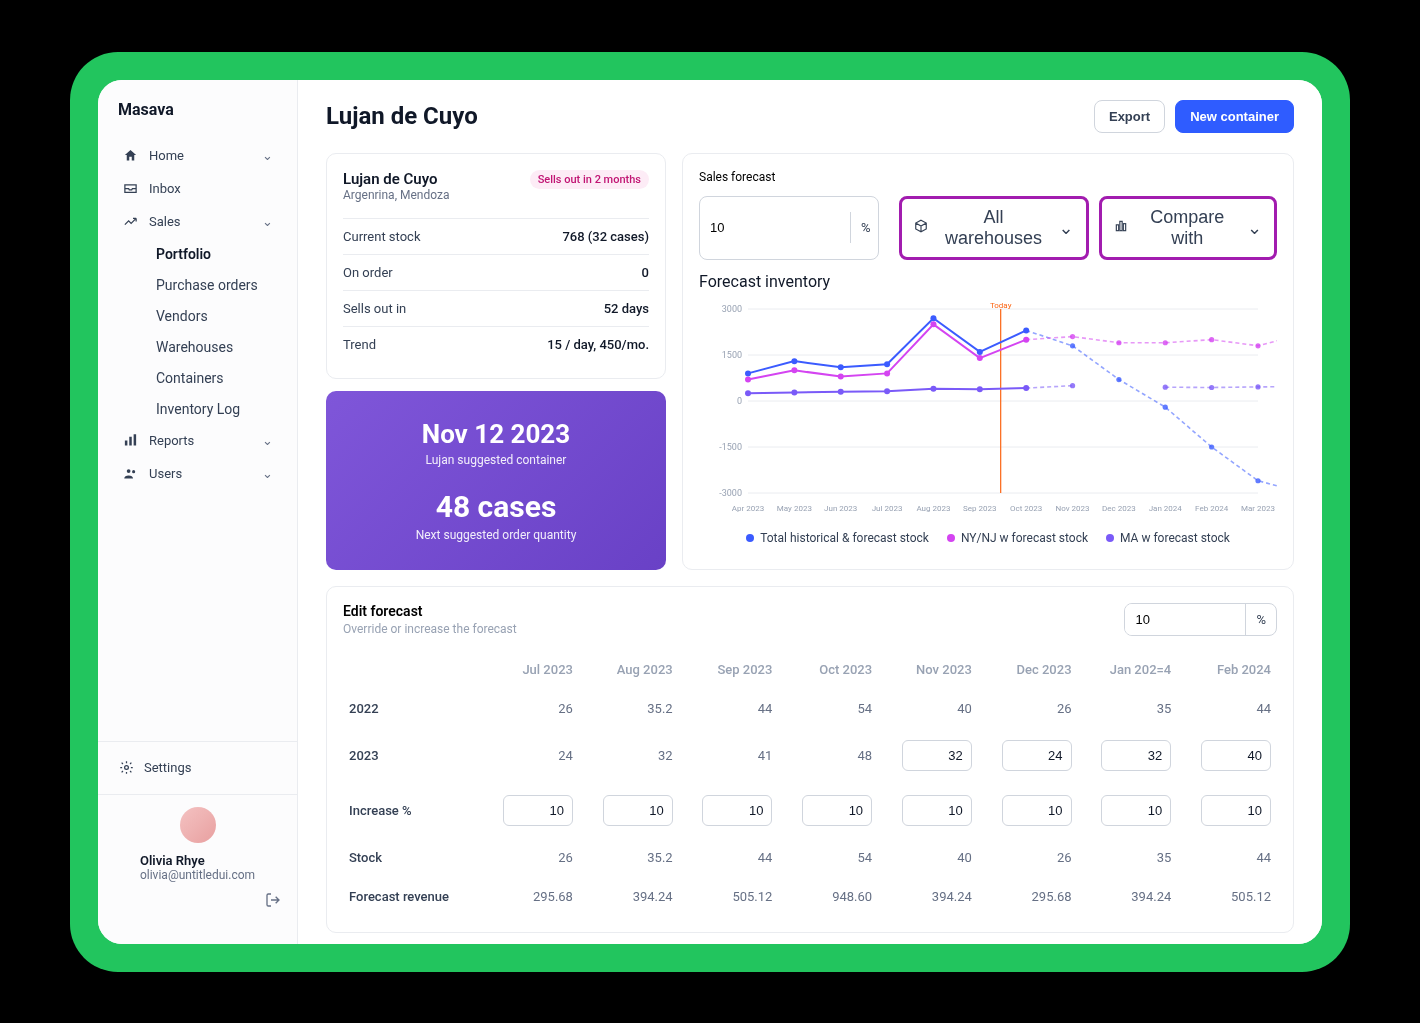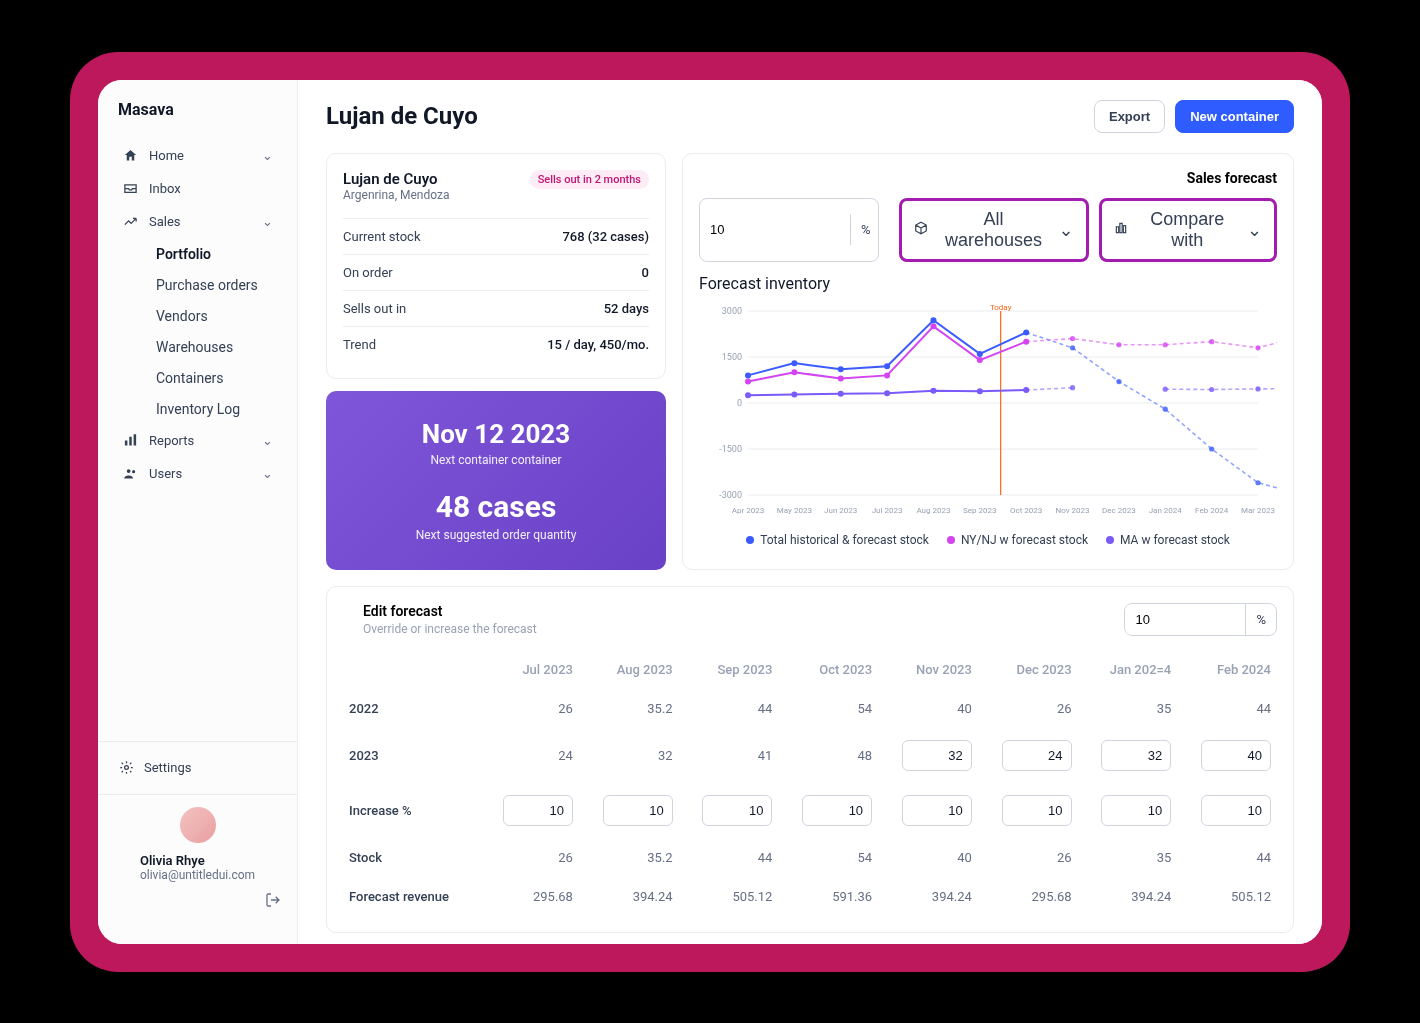--- a/index.html
+++ b/index.html
@@ -1,17 +1,17 @@
 <!DOCTYPE html>
 <html><head>
 <meta charset="utf-8">
 <style>
 * { box-sizing: border-box; margin: 0; padding: 0; }
 body { font-family: -apple-system, BlinkMacSystemFont, "Segoe UI", Roboto, sans-serif; background: #000; display: flex; align-items: center; justify-content: center; min-height: 100vh; }
-.tablet-frame { width: 1280px; height: 920px; background: #be185d; border-radius: 48px; padding: 28px; box-shadow: 0 20px 60px rgba(0,0,0,0.5); position: relative; }
+.tablet-frame { width: 1280px; height: 920px; background: #22c55e; border-radius: 48px; padding: 28px; box-shadow: 0 20px 60px rgba(0,0,0,0.5); position: relative; }
 .screen { width: 100%; height: 100%; background: #fff; border-radius: 24px; overflow: hidden; display: flex; }
 .sidebar { width: 200px; background: #fcfcfd; border-right: 1px solid #eaecf0; display: flex; flex-direction: column; padding: 20px 0; }
 .brand { font-size: 16px; font-weight: 700; color: #101828; padding: 0 20px 20px; }
 .nav { flex: 1; overflow-y: auto; }
 .nav-item { display: flex; align-items: center; gap: 11px; padding: 8px 16px; font-size: 13px; color: #344054; cursor: pointer; border-radius: 6px; margin: 1px 8px; }
 .nav-item.active { background: #eef0f4; font-weight: 600; color: #101828; }
 .nav-item .chev { margin-left: auto; color: #667085; }
 .nav-icon { width: 16px; height: 16px; display: inline-flex; align-items: center; justify-content: center; color: #344054; font-size: 13px; }
 .nav-sub { padding-left: 20px; }
 .nav-sub .nav-item { font-size: 14px; padding: 7px 16px 7px 30px; }
@@ -41,35 +41,35 @@
 .stat-row { display: flex; justify-content: space-between; padding: 10px 0; border-top: 1px solid #eaecf0; font-size: 13px; }
 .stat-row:first-of-type { border-top: 1px solid #eaecf0; margin-top: 8px; }
 .stat-label { color: #344054; }
 .stat-val { color: #101828; font-weight: 500; }
 
 .suggest-card { background: linear-gradient(135deg, #7f56d9 0%, #6941c6 100%); border-radius: 10px; padding: 28px 20px; text-align: center; color: #fff; margin-top: 12px; }
 .suggest-date { font-size: 26px; font-weight: 700; margin-bottom: 4px; }
 .suggest-lab { font-size: 12px; opacity: 0.9; margin-bottom: 22px; }
 .suggest-qty { font-size: 30px; font-weight: 700; margin-bottom: 4px; }
 
-.forecast-card .fc-header { font-size: 14px; font-weight: 700; margin-bottom: 12px; text-align: right; }
+.forecast-card .fc-header { font-size: 12px; font-weight: 400; margin-bottom: 12px; }
 .fc-controls { display: flex; gap: 10px; margin-bottom: 12px; }
 .fc-input-group { display: flex; align-items: center; border: 1px solid #d0d5dd; border-radius: 8px; overflow: hidden; }
 .fc-input { border: none; padding: 8px 10px; font-size: 13px; width: 150px; outline: none; }
 .fc-unit { padding: 8px 10px; font-size: 13px; color: #344054; border-left: 1px solid #d0d5dd; }
 .fc-controls .spacer { flex: 1; }
 .fc-select { display: flex; align-items: center; gap: 5px; border: 3px solid #a21caf; border-radius: 8px; padding: 8px 12px; font-size: 18px; color: #344054; cursor: pointer; background:#fff; }
 .fc-subtitle { font-size: 16px; color: #101828; margin-bottom: 8px; }
 .chart-wrap { width: 100%; text-align: right; }
 .chart-wrap svg { width: 100%; height: 220px; }
 .legend { display: flex; gap: 18px; justify-content: center; margin-top: 8px; font-size: 12px; color: #344054; }
 .legend-item { display: flex; align-items: center; gap: 6px; }
 .dot { width: 8px; height: 8px; border-radius: 50%; }
 
-.edit-card .ec-header { display: flex; justify-content: space-between; align-items: flex-start; margin-bottom: 14px; margin-left: 20px; }
+.edit-card .ec-header { display: flex; justify-content: space-between; align-items: flex-start; margin-bottom: 14px; }
 .ec-title { font-size: 14px; font-weight: 600; }
 .ec-sub { font-size: 12px; color: #98a2b3; margin-top: 3px; }
 .forecast-table { width: 100%; border-collapse: collapse; }
 .forecast-table th, .forecast-table td { text-align: right; padding: 12px 6px; font-size: 13px; }
 .forecast-table th { color: #98a2b3; font-weight: 500; }
 .forecast-table td:first-child, .forecast-table th:first-child { text-align: left; color: #344054; font-weight: 500; }
 .forecast-table td { color: #667085; }
 .cell-input { width: 70px; padding: 7px 8px; border: 1px solid #d0d5dd; border-radius: 6px; text-align: right; font-size: 13px; color: #101828; background:#fff; }
 .ec-pct-group { display: flex; align-items: center; border: 1px solid #d0d5dd; border-radius: 8px; overflow: hidden; }
 .ec-pct-input { border: none; padding: 8px 10px; font-size: 13px; width: 120px; outline: none; }
@@ -210,21 +210,21 @@
               <span class="stat-label">Sells out in</span>
               <span class="stat-val">52 days</span>
             </div>
             <div class="stat-row">
               <span class="stat-label">Trend</span>
               <span class="stat-val">15 / day, 450/mo.</span>
             </div>
           </div>
           <div class="suggest-card">
             <div class="suggest-date">Nov 12 2023</div>
-            <div class="suggest-lab">Next container container</div>
+            <div class="suggest-lab">Lujan suggested container</div>
             <div class="suggest-qty">48 cases</div>
             <div class="suggest-lab" style="margin-bottom:0">Next suggested order quantity</div>
           </div>
         </div>
 
         <div class="card forecast-card">
           <div class="fc-header">Sales forecast</div>
           <div class="fc-controls">
             <div class="fc-input-group">
               <input class="fc-input" value="10" style="">
@@ -410,21 +410,21 @@
                 <td>40</td>
                 <td>26</td>
                 <td>35</td>
                 <td>44</td>
               </tr>
               <tr>
                 <td>Forecast revenue</td>
                 <td>295.68</td>
                 <td>394.24</td>
                 <td>505.12</td>
-                <td>591.36</td>
+                <td>948.60</td>
                 <td>394.24</td>
                 <td>295.68</td>
                 <td>394.24</td>
                 <td>505.12</td>
               </tr>
             </tbody>
         </table>
       </div>
     </main>
   </div>

